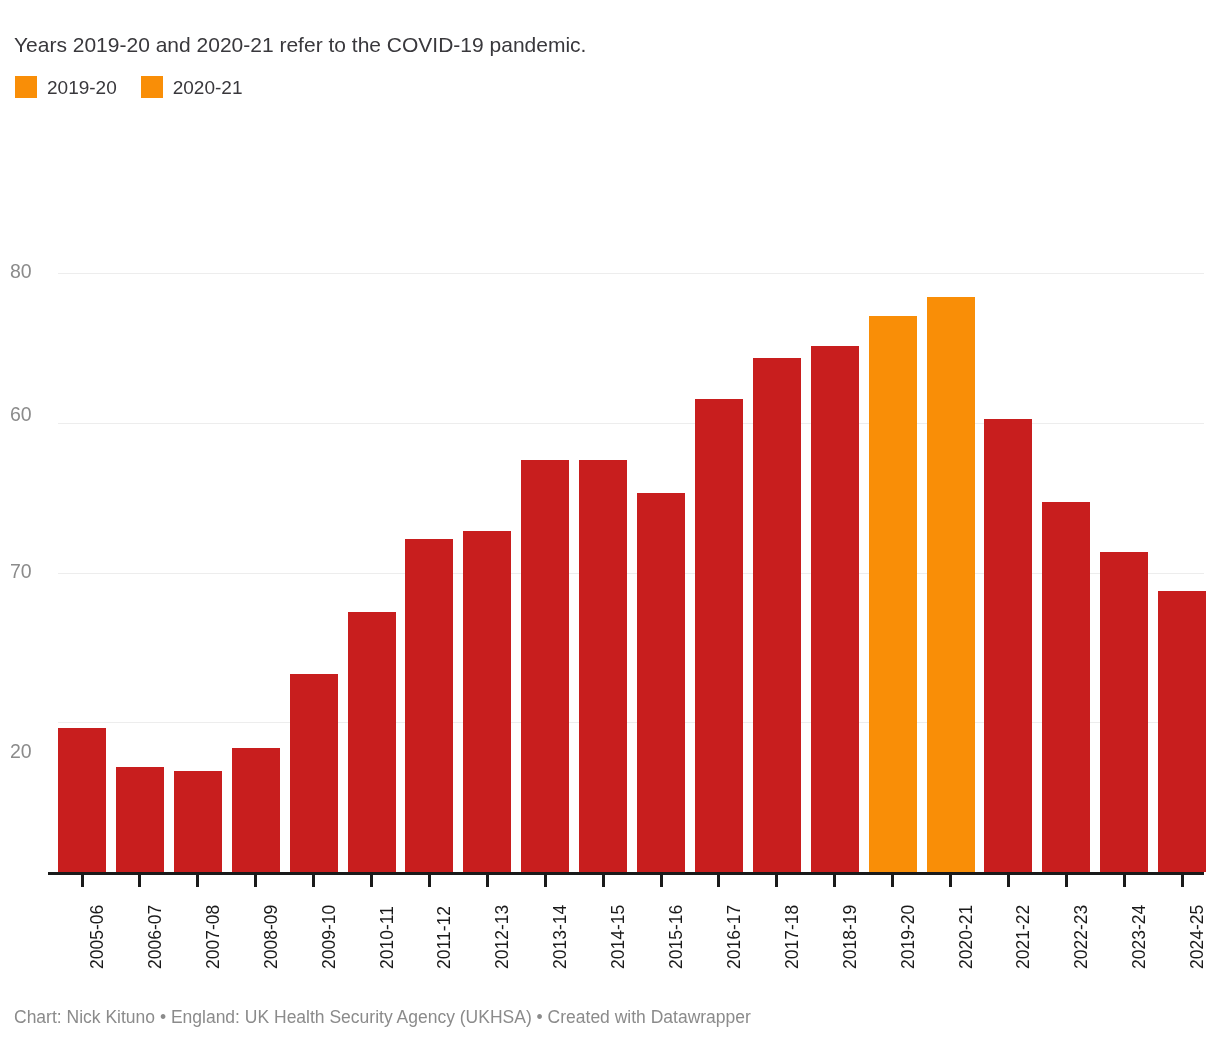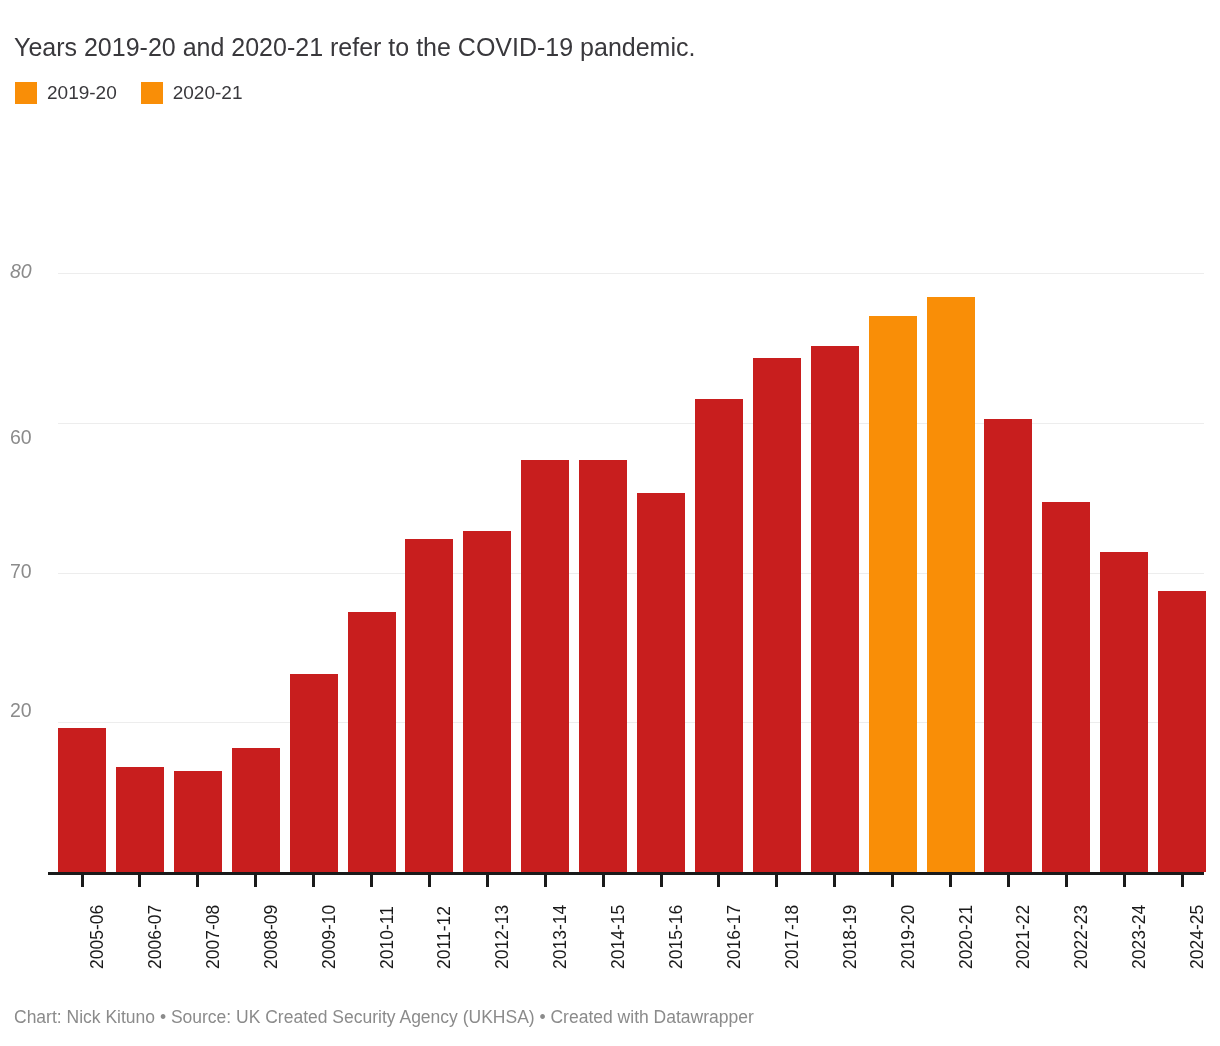--- a/index.html
+++ b/index.html
@@ -30,21 +30,21 @@
   .chart-title {
     font-size: 33.5px;
     font-weight: bold;
     line-height: 1.18;
     letter-spacing: -0.4px;
     color: #1a1a1a;
     margin: 0;
     max-width: 1180px;
   }
   .chart-subtitle {
-    font-size: 25px;
+    font-size: 21px;
     font-weight: normal;
     color: #39383c;
     margin: 17px 0 0 0;
     line-height: 1.3;
   }
 
   
   .legend {
     display: flex;
     align-items: center;
@@ -154,27 +154,27 @@
         <div class="legend-item">
           <span class="legend-swatch" style="background: rgb(249, 142, 7);"></span>
           <span class="legend-label">2020-21</span>
         </div>
       </div>
   </div>
 
   <div class="plot-wrap">
     <div class="plot" id="plot">
         <div class="gridline" style="top: 722.36px; background: rgb(237, 237, 237);"></div>
-        <div class="ytick-label" style="top: 701px;">20</div>
+        <div class="ytick-label" style="top: 742px;">20</div>
         <div class="gridline" style="top: 572.72px; background: rgb(237, 237, 237);"></div>
         <div class="ytick-label" style="top: 561.72px;">70</div>
         <div class="gridline" style="top: 423.08px; background: rgb(237, 237, 237);"></div>
-        <div class="ytick-label" style="top: 428px;">60</div>
+        <div class="ytick-label" style="top: 405px;">60</div>
         <div class="gridline" style="top: 273.44px; background: rgb(237, 237, 237);"></div>
-        <div class="ytick-label" style="top: 262.44px; font-style: italic;">80</div>
+        <div class="ytick-label" style="top: 262.44px;">80</div>
         <div class="bar" title="2005-06: 19.3" style="left: 58px; width: 48px; top: 727.597px; height: 144.403px; bottom: auto; background: rgb(200, 30, 30);"></div>
         <div class="xtick" style="left: 80.5px; top: 875px; background: rgb(26, 26, 26);"></div>
         <div class="xlabel" style="left: 89px; top: 969px;">2005-06</div>
         <div class="bar" title="2006-07: 14" style="left: 115.9px; width: 48px; top: 767.252px; height: 104.748px; bottom: auto; background: rgb(200, 30, 30);"></div>
         <div class="xtick" style="left: 138.4px; top: 875px; background: rgb(26, 26, 26);"></div>
         <div class="xlabel" style="left: 146.9px; top: 969px;">2006-07</div>
         <div class="bar" title="2007-08: 13.5" style="left: 173.8px; width: 48px; top: 770.993px; height: 101.007px; bottom: auto; background: rgb(200, 30, 30);"></div>
         <div class="xtick" style="left: 196.3px; top: 875px; background: rgb(26, 26, 26);"></div>
         <div class="xlabel" style="left: 204.8px; top: 969px;">2007-08</div>
         <div class="bar" title="2008-09: 16.6" style="left: 231.7px; width: 48px; top: 747.799px; height: 124.201px; bottom: auto; background: rgb(200, 30, 30);"></div>
@@ -225,15 +225,15 @@
         <div class="bar" title="2023-24: 42.8" style="left: 1100.2px; width: 48px; top: 551.77px; height: 320.23px; bottom: auto; background: rgb(200, 30, 30);"></div>
         <div class="xtick" style="left: 1122.7px; top: 875px; background: rgb(26, 26, 26);"></div>
         <div class="xlabel" style="left: 1131.2px; top: 969px;">2023-24</div>
         <div class="bar" title="2024-25: 37.5" style="left: 1158.1px; width: 48px; top: 591.425px; height: 280.575px; bottom: auto; background: rgb(200, 30, 30);"></div>
         <div class="xtick" style="left: 1180.6px; top: 875px; background: rgb(26, 26, 26);"></div>
         <div class="xlabel" style="left: 1189.1px; top: 969px;">2024-25</div>
         <div class="baseline" style="top: 872px; background: rgb(26, 26, 26); right: 16px;"></div>
       </div>
   </div>
 
-  <div class="footer">Chart: Nick Kituno • Source: UK Created Security Agency (UKHSA) • Created with Datawrapper</div>
+  <div class="footer">Chart: Nick Kituno • England: UK Health Security Agency (UKHSA) • Created with Datawrapper</div>
 
 </div>
 
 </body></html>

